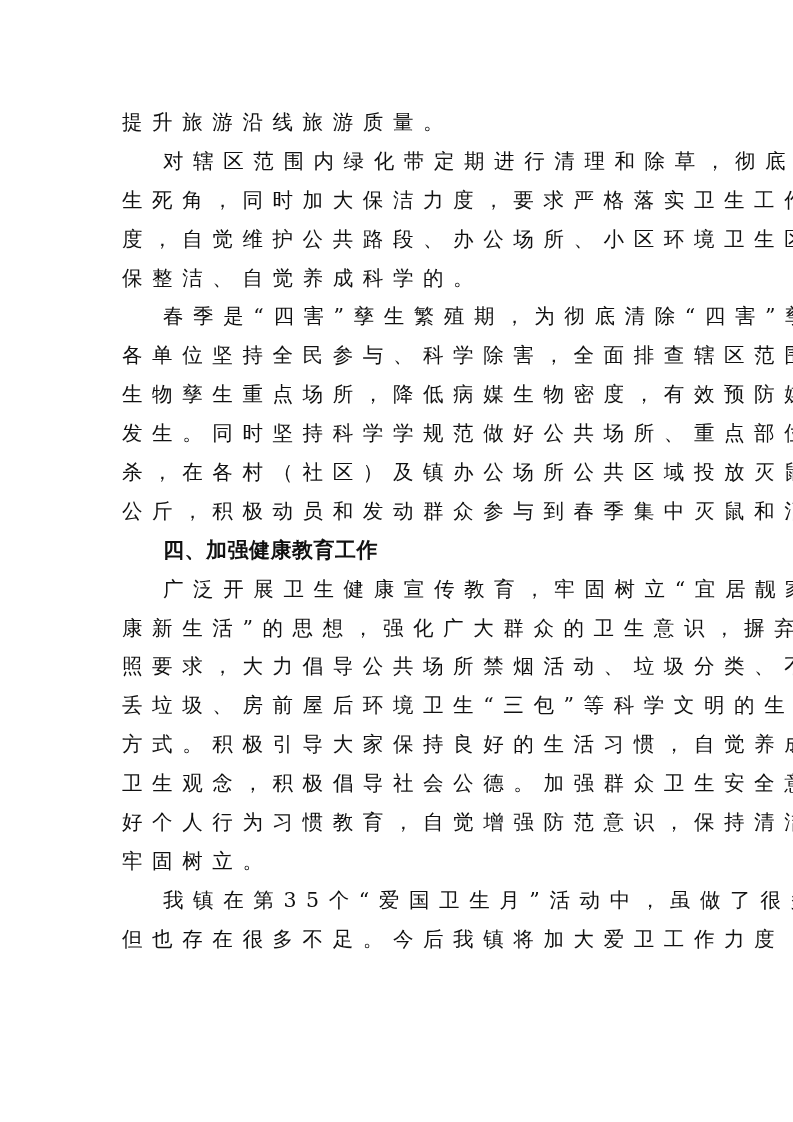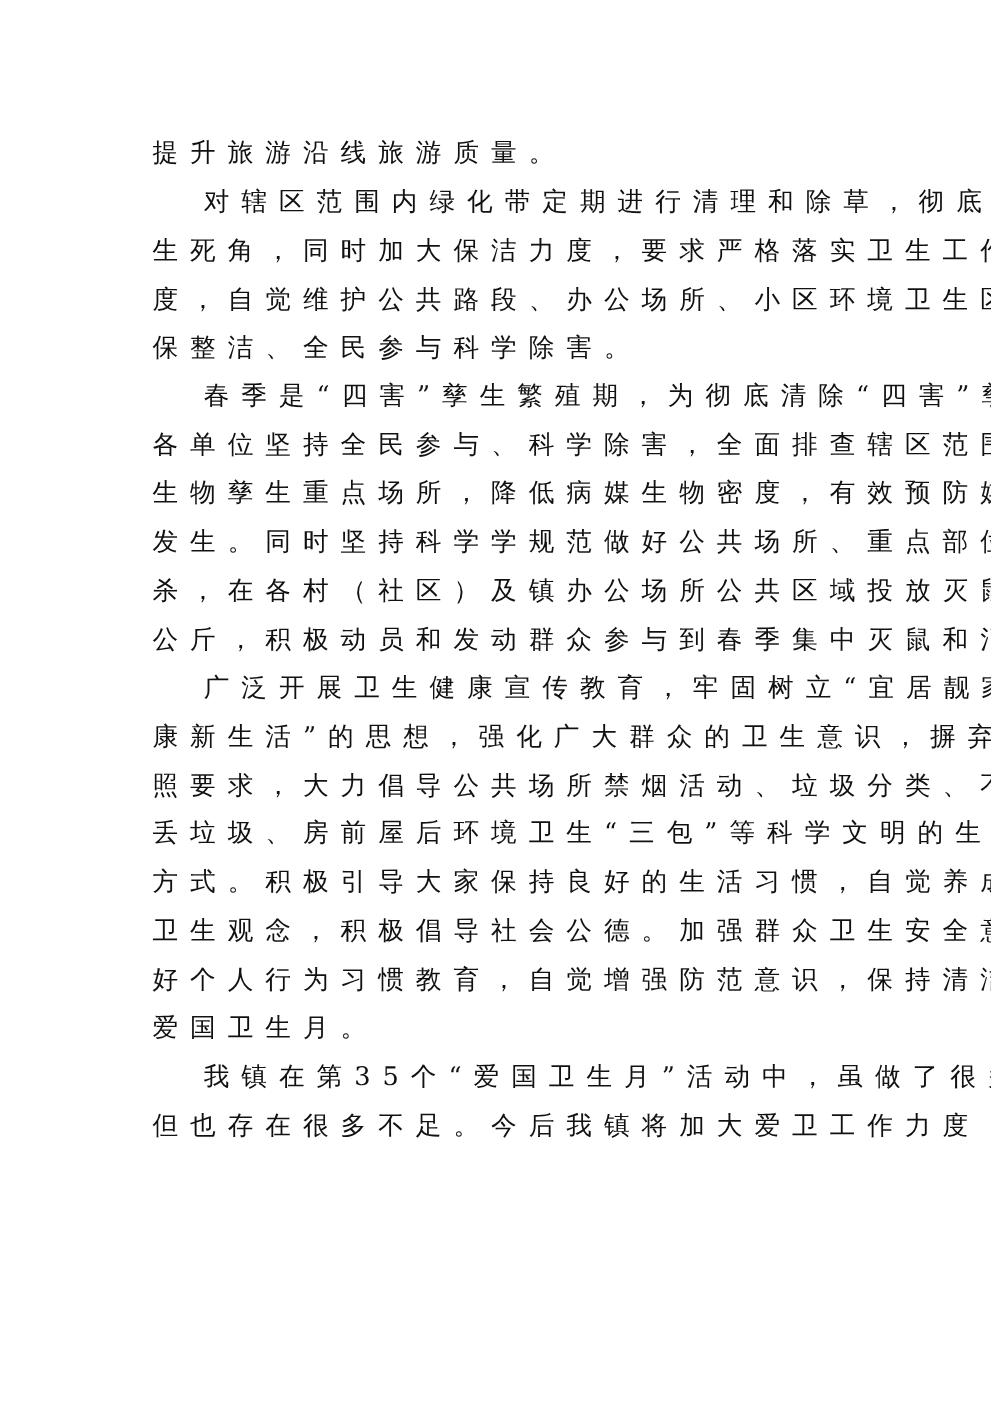--- a/index.html
+++ b/index.html
@@ -25,31 +25,32 @@
   </style>
 </head>
 <body>
 
 <div class="page">
   <div class="content">
     <div class="line">提升旅游沿线旅游质量。</div>
     <div class="line indent">对辖区范围内绿化带定期进行清理和除草，彻底消除卫</div>
     <div class="line">生死角，同时加大保洁力度，要求严格落实卫生工作管理制</div>
     <div class="line">度，自觉维护公共路段、办公场所、小区环境卫生区域，确</div>
-    <div class="line">保整洁、全民参与科学除害。</div>
+    <div class="line">保整洁、自觉养成科学的。</div>
     <div class="line indent">春季是“四害”孳生繁殖期，为彻底清除“四害”孳生场所，</div>
     <div class="line">各单位坚持全民参与、科学除害，全面排查辖区范围内病媒</div>
     <div class="line">生物孳生重点场所，降低病媒生物密度，有效预防媒介疾病</div>
     <div class="line">发生。同时坚持科学学规范做好公共场所、重点部位消毒消</div>
     <div class="line">杀，在各村（社区）及镇办公场所公共区域投放灭鼠药20</div>
     <div class="line">公斤，积极动员和发动群众参与到春季集中灭鼠和消杀蚊蝇</div>
+    <div class="line heading">四、加强健康教育工作</div>
     <div class="line indent">广泛开展卫生健康宣传教育，牢固树立“宜居靓家园，健</div>
     <div class="line">康新生活”的思想，强化广大群众的卫生意识，摒弃陋习。按</div>
     <div class="line">照要求，大力倡导公共场所禁烟活动、垃圾分类、不随意乱</div>
     <div class="line">丢垃圾、房前屋后环境卫生“三包”等科学文明的生活、生产</div>
     <div class="line">方式。积极引导大家保持良好的生活习惯，自觉养成科学的</div>
     <div class="line">卫生观念，积极倡导社会公德。加强群众卫生安全意识及良</div>
     <div class="line">好个人行为习惯教育，自觉增强防范意识，保持清洁卫生从</div>
-    <div class="line">爱国卫生月。</div>
+    <div class="line">牢固树立。</div>
     <div class="line indent">我镇在第35个“爱国卫生月”活动中，虽做了很多工作，</div>
     <div class="line">但也存在很多不足。今后我镇将加大爱卫工作力度，进一步</div>
   </div>
 </div>
 
 </body></html>

